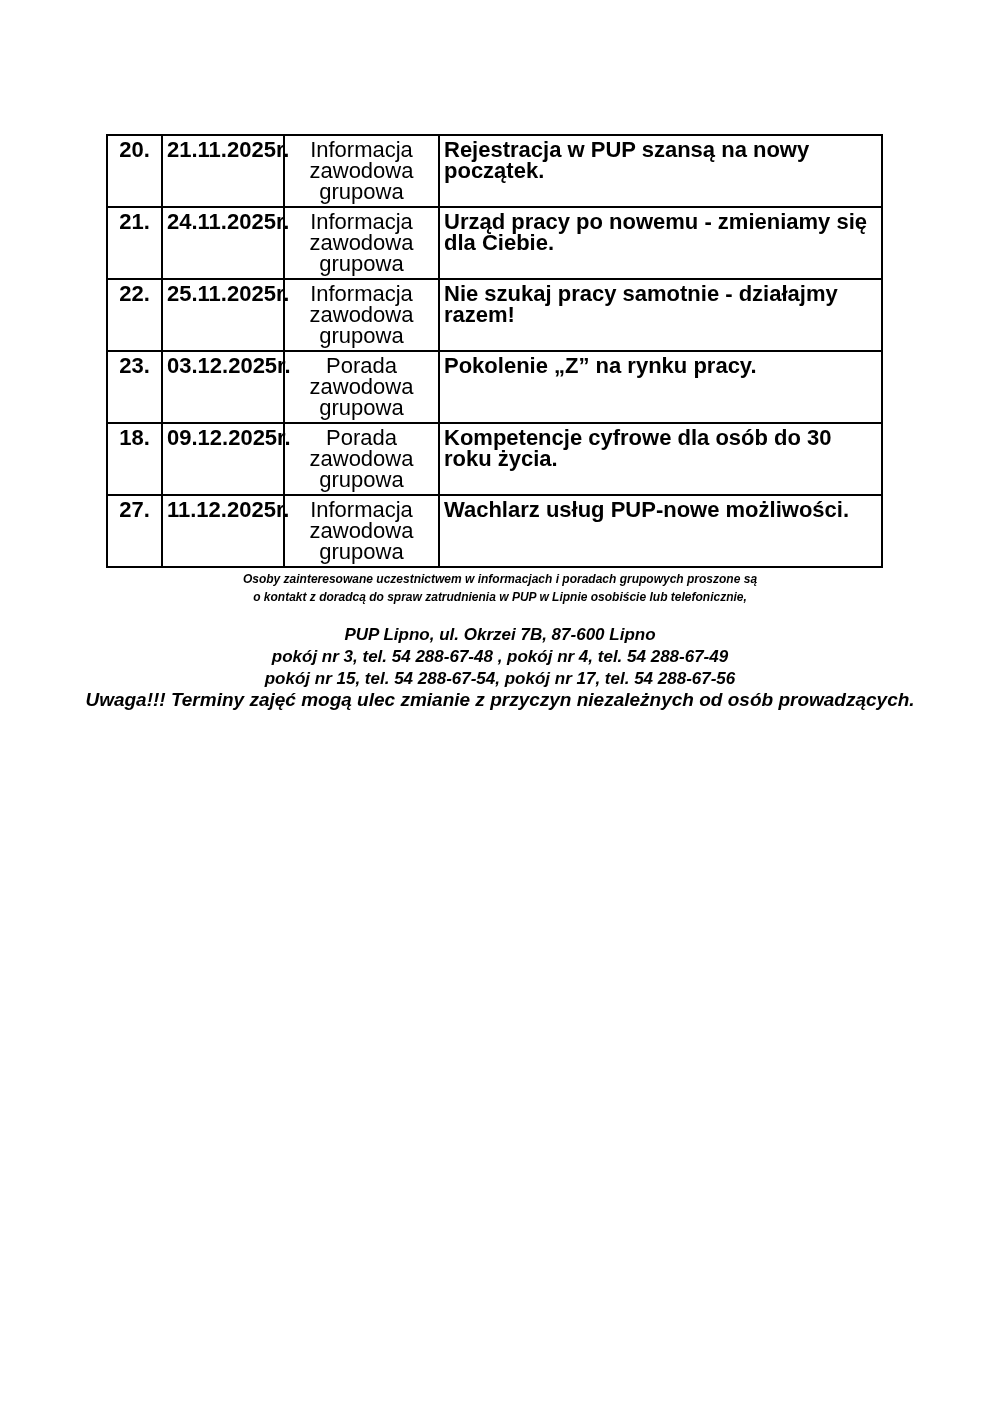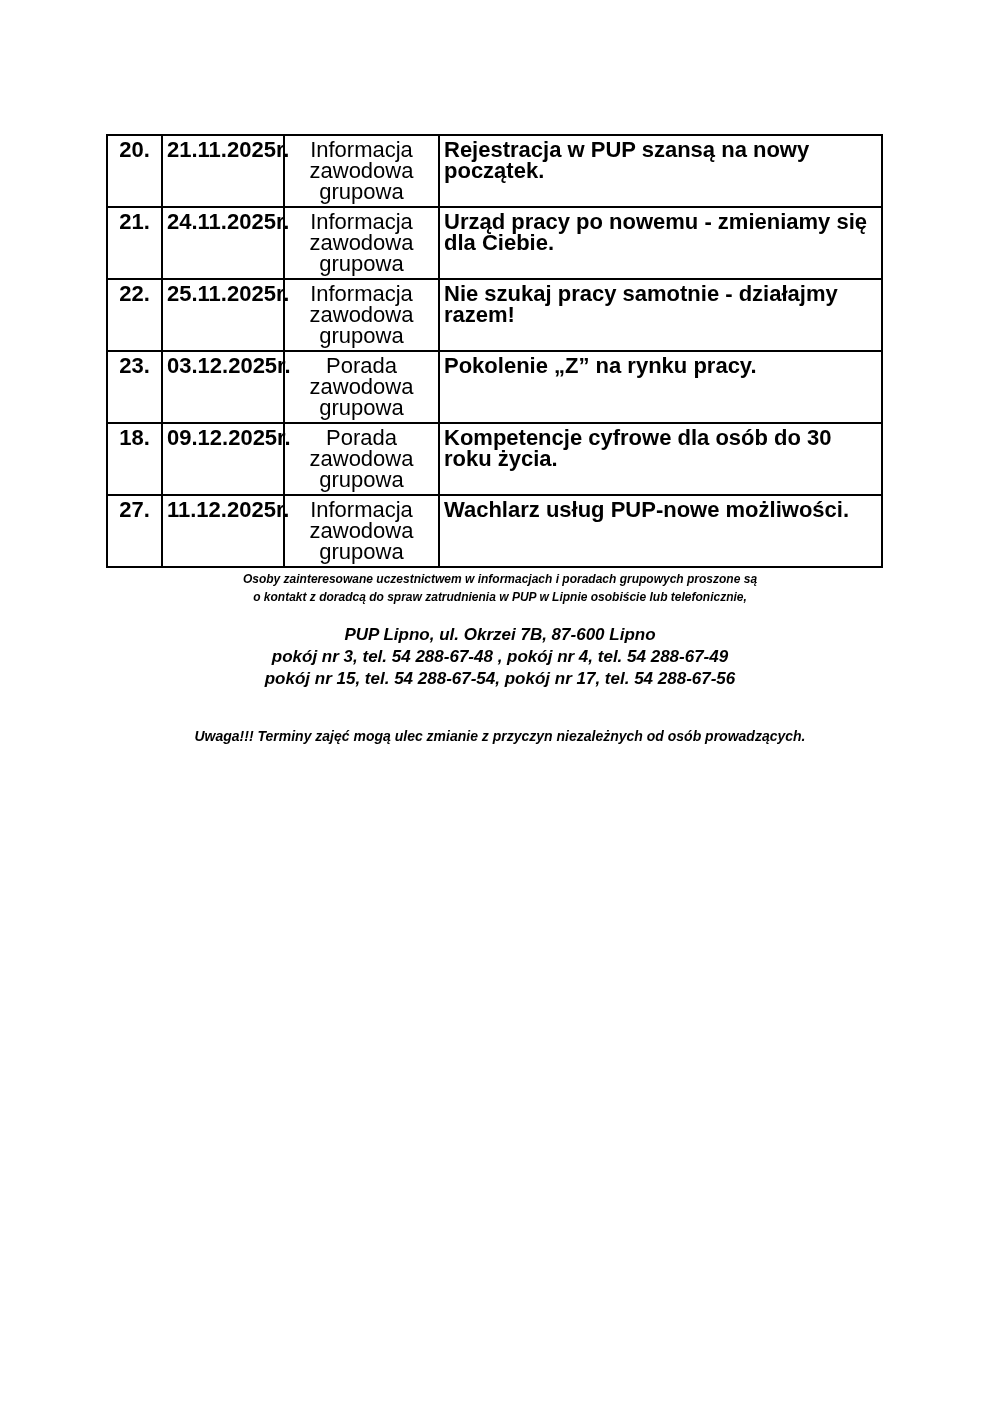--- a/index.html
+++ b/index.html
@@ -72,22 +72,21 @@
     white-space: pre-line;
     margin: 0 70px;
   }
   .address {
     margin-top: 18px;
     font-size: 17px;
     line-height: 22px;
     white-space: pre-line;
   }
   .note {
-    margin-top: 36px;
-    font-size: 14px;
+    font-size: 19px;
     line-height: 20px;
   }
 </style>
 </head>
 <body>
 
 <div class="page">
 
   <table class="schedule">
     <tbody>

